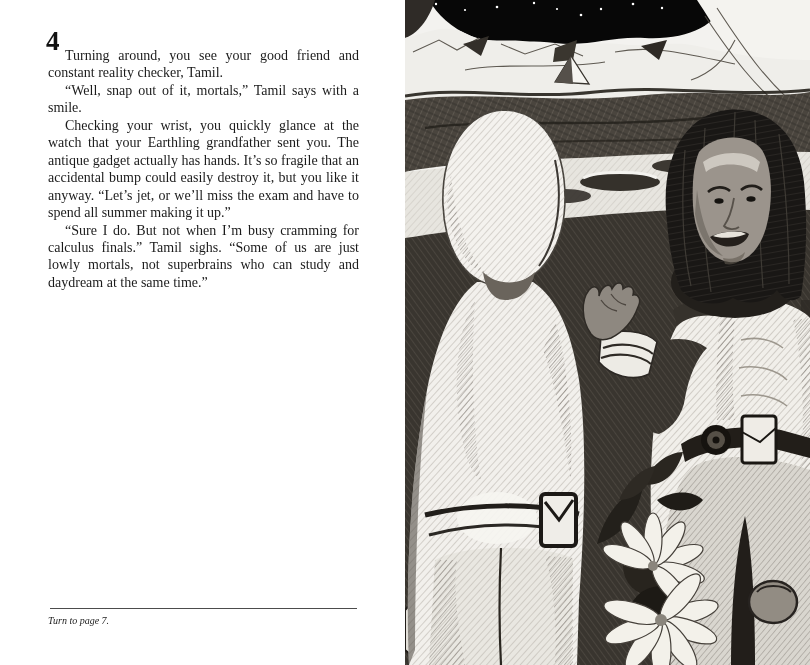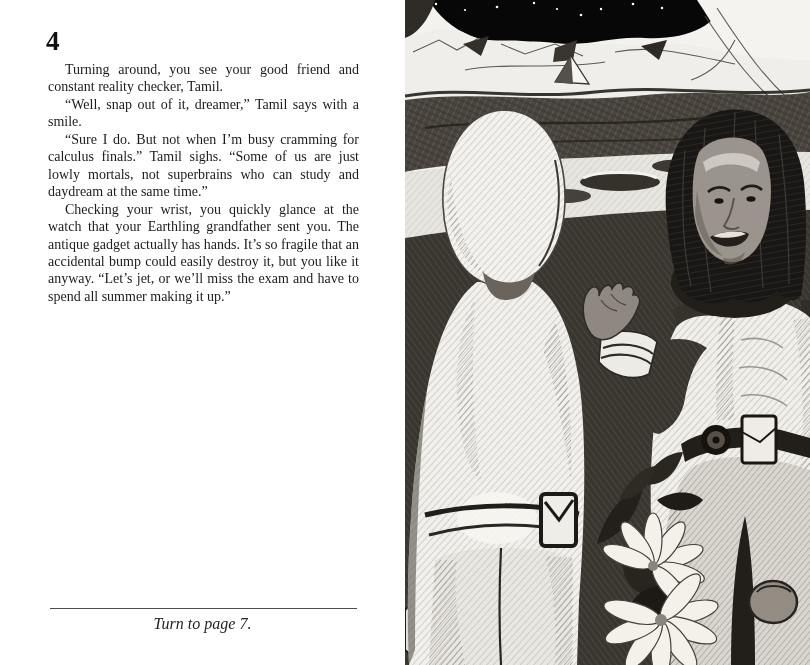--- a/index.html
+++ b/index.html
@@ -6,48 +6,48 @@
   .spread{
     position:relative;width:810px;height:665px;background:#ffffff;
     font-family:"Liberation Serif",serif;color:#1b1b1b;overflow:hidden;
   }
   .page-left{position:absolute;left:0;top:0;width:405px;height:665px;background:#ffffff;}
   .page-number{
     position:absolute;left:46px;top:26px;margin:0;
     font-size:27px;font-weight:bold;letter-spacing:.5px;color:#111;
   }
   .story{
-    position:absolute;left:48px;top:61px;width:311px;
+    position:absolute;left:48px;top:47px;width:311px;
     font-size:14px;line-height:17.45px;text-align:justify;
     hyphens:none;-webkit-hyphens:none;
   }
   .story p{margin:0;text-indent:17px;}
   .footer-rule{
     position:absolute;left:50px;top:608px;width:307px;height:0;
     border-top:1.6px solid #4c4c4c;
   }
   .footer-text{
     position:absolute;left:48px;top:615px;width:309px;
-    text-align:center;font-style:italic;font-size:16px;color:#222;
+    text-align:left;font-style:italic;font-size:10px;color:#222;
   }
   .page-right{position:absolute;left:405px;top:0;width:405px;height:665px;}
   .page-right svg{display:block;width:405px;height:665px;}
 </style>
 </head>
 <body>
 
 <div class="spread">
 
   <div class="page-left">
     <h1 class="page-number">4</h1>
     <div class="story">
       <p>Turning around, you see your good friend and constant reality checker, Tamil.</p>
-      <p>“Well, snap out of it, dreamer,” Tamil says with a smile.</p>
+      <p>“Well, snap out of it, mortals,” Tamil says with a smile.</p>
+      <p>Checking your wrist, you quickly glance at the watch that your Earthling grandfather sent you. The antique gadget actually has hands. It’s so fragile that an accidental bump could easily destroy it, but you like it anyway. “Let’s jet, or we’ll miss the exam and have to spend all summer making it up.”</p>
       <p>“Sure I do. But not when I’m busy cramming for calculus finals.” Tamil sighs. “Some of us are just lowly mortals, not superbrains who can study and daydream at the same time.”</p>
-      <p>Checking your wrist, you quickly glance at the watch that your Earthling grandfather sent you. The antique gadget actually has hands. It’s so fragile that an accidental bump could easily destroy it, but you like it anyway. “Let’s jet, or we’ll miss the exam and have to spend all summer making it up.”</p>
     </div>
     <div class="footer-rule"></div>
     <div class="footer-text">Turn to page 7.</div>
   </div>
 
   <div class="page-right">
     <svg viewBox="0 0 405 665" role="img" xmlns="http://www.w3.org/2000/svg" aria-label="Pencil illustration of the lunar surface: beneath a black starry sky and white mountains, a hooded figure in a white spacesuit is seen from behind talking with Tamil, a smiling teenager with long dark hair who gestures with an open gloved hand; both wear belts with pouches, and a white flowering moon plant grows at their feet.">
       <defs>
         <pattern id="ph1" patternUnits="userSpaceOnUse" width="5" height="5" patternTransform="rotate(42)">
           <line x1="0" y1="0" x2="0" y2="5" stroke="#a09a91" stroke-width="0.9"></line>

